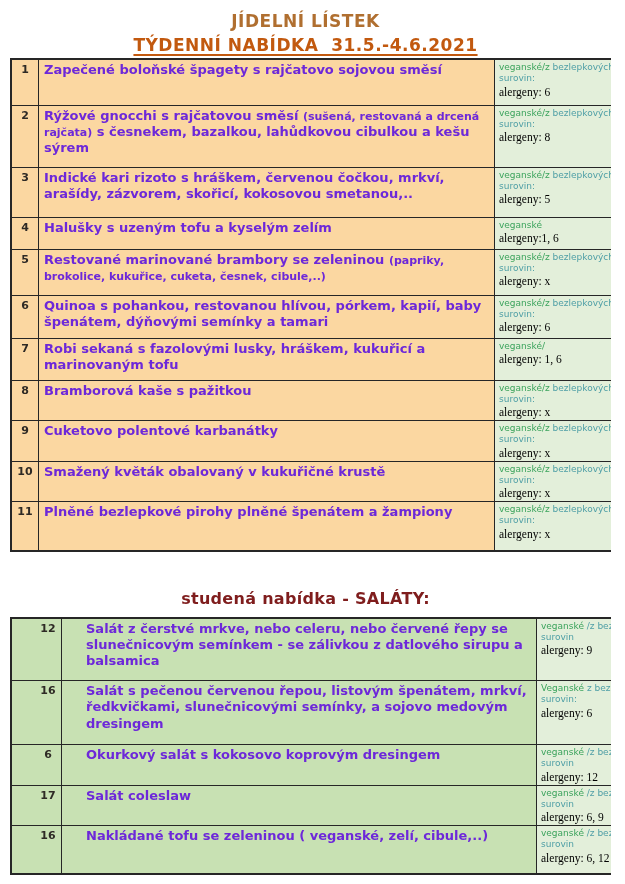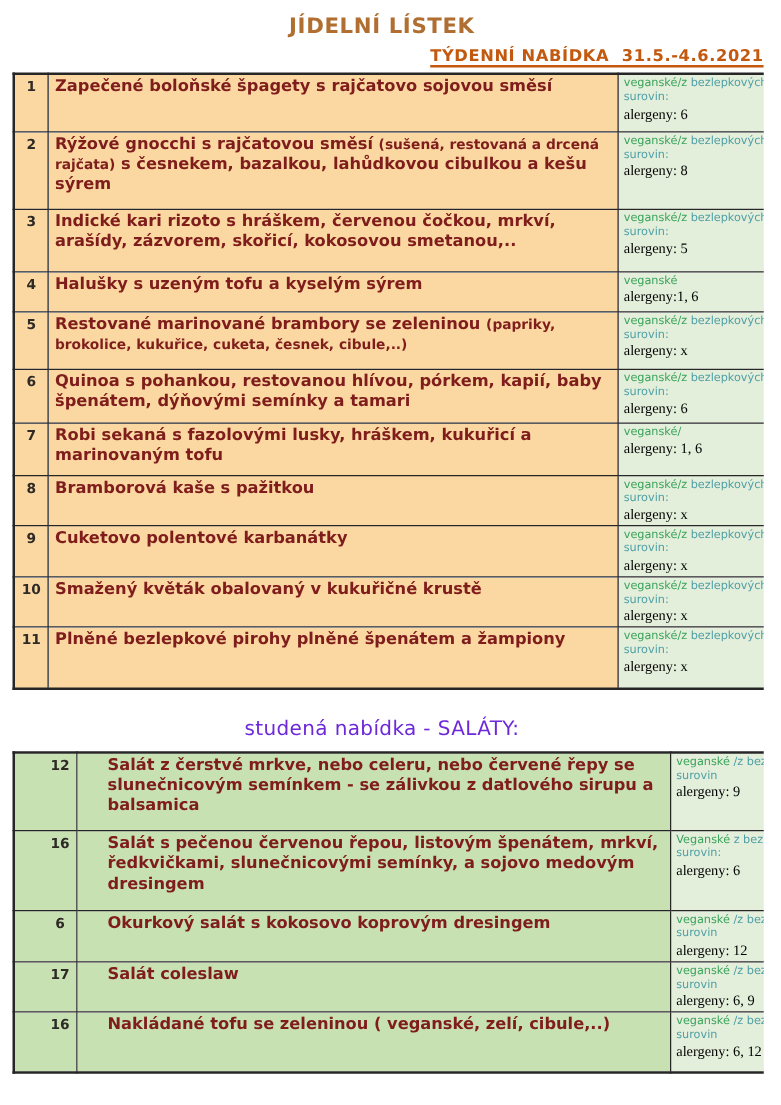--- a/index.html
+++ b/index.html
@@ -7,55 +7,55 @@
     width:611px;height:884px;background:#ffffff;overflow:hidden;
     font-family:"DejaVu Sans","Liberation Sans",sans-serif;
     position:relative;
   }
   .header{padding-top:9px;}
   .title1{
     text-align:center;font-weight:bold;font-size:17px;line-height:24px;
     color:#b06f30;letter-spacing:.5px;
   }
   .title2{
-    text-align:right;font-weight:bold;font-size:13px;line-height:25px;
+    text-align:center;font-weight:bold;font-size:17px;line-height:25px;
     color:#c2590f;letter-spacing:.5px;white-space:pre-wrap;
     text-decoration:underline;text-decoration-thickness:2px;text-underline-offset:3px;
   }
   table.menu{
     border-collapse:collapse;table-layout:fixed;
     margin-left:10px;width:608px;
     border:2px solid #262626;
   }
   table.menu td{
     border:1px solid #262626;vertical-align:top;overflow:hidden;
   }
   td.num{
     width:24px;text-align:center;font-weight:bold;font-size:11px;
     padding-top:3px;color:#2e2a25;
   }
   td.item{
     width:444px;padding:2px 6px 2px 5px;font-weight:bold;font-size:13px;
-    color:#7f1d1d;line-height:1.25;
+    color:#6d28d9;line-height:1.25;
   }
   td.item .small{font-size:11px;}
   td.info{width:132px;padding:2px 4px;}
   .t1 td.num,.t1 td.item{background:#fbd7a1;}
   .t2 td.num,.t2 td.item{background:#c8e1b3;padding-left:24px;}
   td.info{background:#e3efda;}
   .vegan{font-size:9px;line-height:1.25;}
   .vegan .v1{color:#3ba35c;}
   .vegan .v2{color:#4f9fa6;}
   .alerg{
     font-family:"Liberation Serif","DejaVu Serif",serif;
     font-size:11.5px;color:#000000;margin-top:1px;
   }
   .section-title{
-    text-align:center;font-weight:normal;font-size:16px;line-height:22px;
-    color:#6d28d9;margin:20px 0 7px 0;letter-spacing:.3px;
+    text-align:center;font-weight:bold;font-size:16px;line-height:22px;
+    color:#7f1d1d;margin:36px 0 7px 0;letter-spacing:.3px;
   }
 </style>
 </head>
 <body>
 
 <div class="page">
 
   <div class="header">
     <div class="title1">JÍDELNÍ LÍSTEK</div>
     <div class="title2">TÝDENNÍ NABÍDKA  31.5.-4.6.2021</div>
@@ -82,21 +82,21 @@
         <tr style="height: 50px;">
           <td class="num">3</td>
           <td class="item"><span class="main">Indické kari rizoto s hráškem, červenou čočkou, mrkví, arašídy, zázvorem, skořicí, kokosovou smetanou,..</span><span class="small"></span><span class="main"></span></td>
           <td class="info">
             <div class="vegan"><span class="v1">veganské/z</span><span class="v2"> bezlepkových surovin:</span></div>
             <div class="alerg">alergeny: 5</div>
           </td>
         </tr>
         <tr style="height: 32px;">
           <td class="num">4</td>
-          <td class="item"><span class="main">Halušky s uzeným tofu a kyselým sýrem</span><span class="small"></span><span class="main"></span></td>
+          <td class="item"><span class="main">Halušky s uzeným tofu a kyselým zelím</span><span class="small"></span><span class="main"></span></td>
           <td class="info">
             <div class="vegan"><span class="v1">veganské</span><span class="v2"></span></div>
             <div class="alerg">alergeny:1, 6</div>
           </td>
         </tr>
         <tr style="height: 46px;">
           <td class="num">5</td>
           <td class="item"><span class="main">Restované marinované brambory se zeleninou </span><span class="small">(papriky, brokolice, kukuřice, cuketa, česnek, cibule,..)</span><span class="main"></span></td>
           <td class="info">
             <div class="vegan"><span class="v1">veganské/z</span><span class="v2"> bezlepkových surovin:</span></div>

